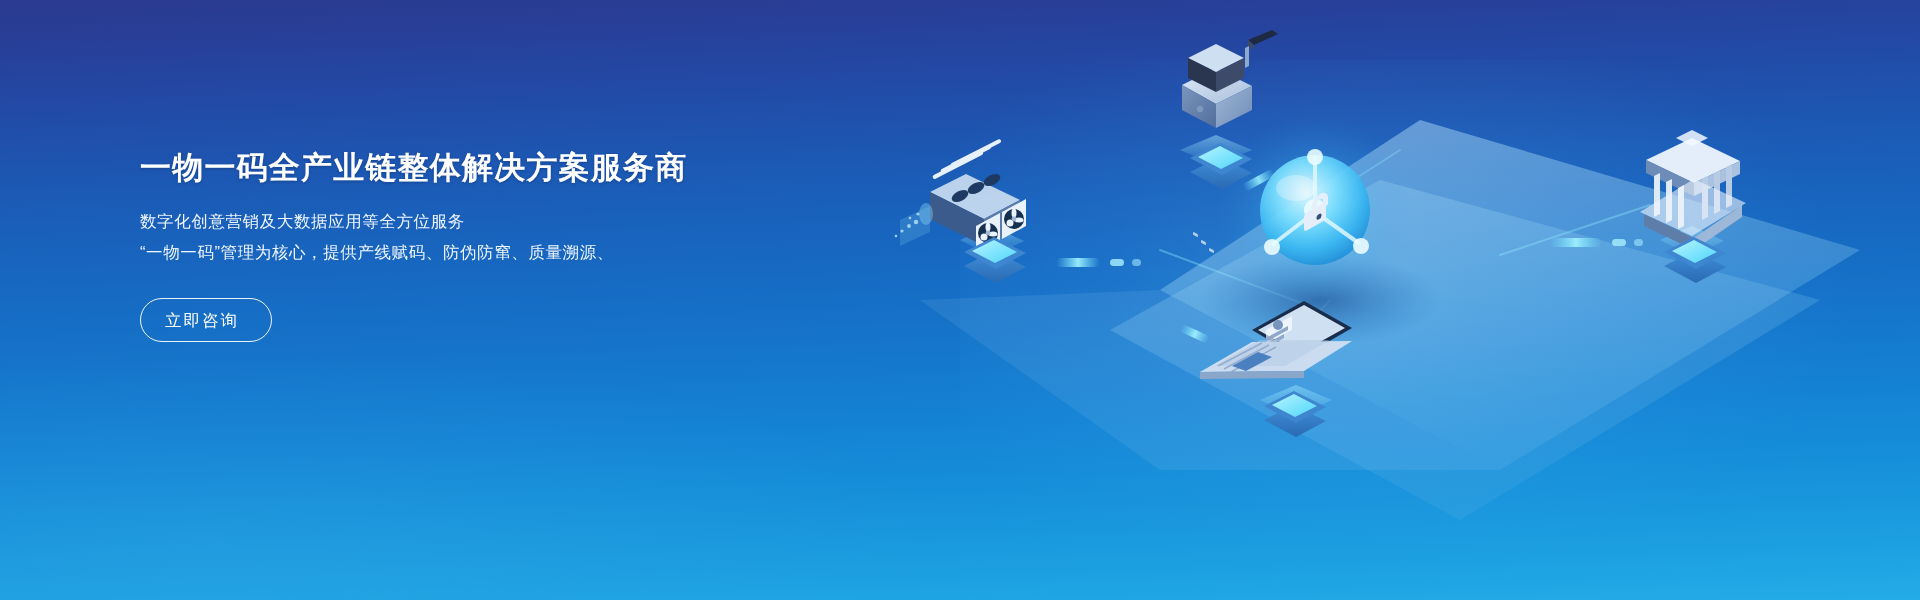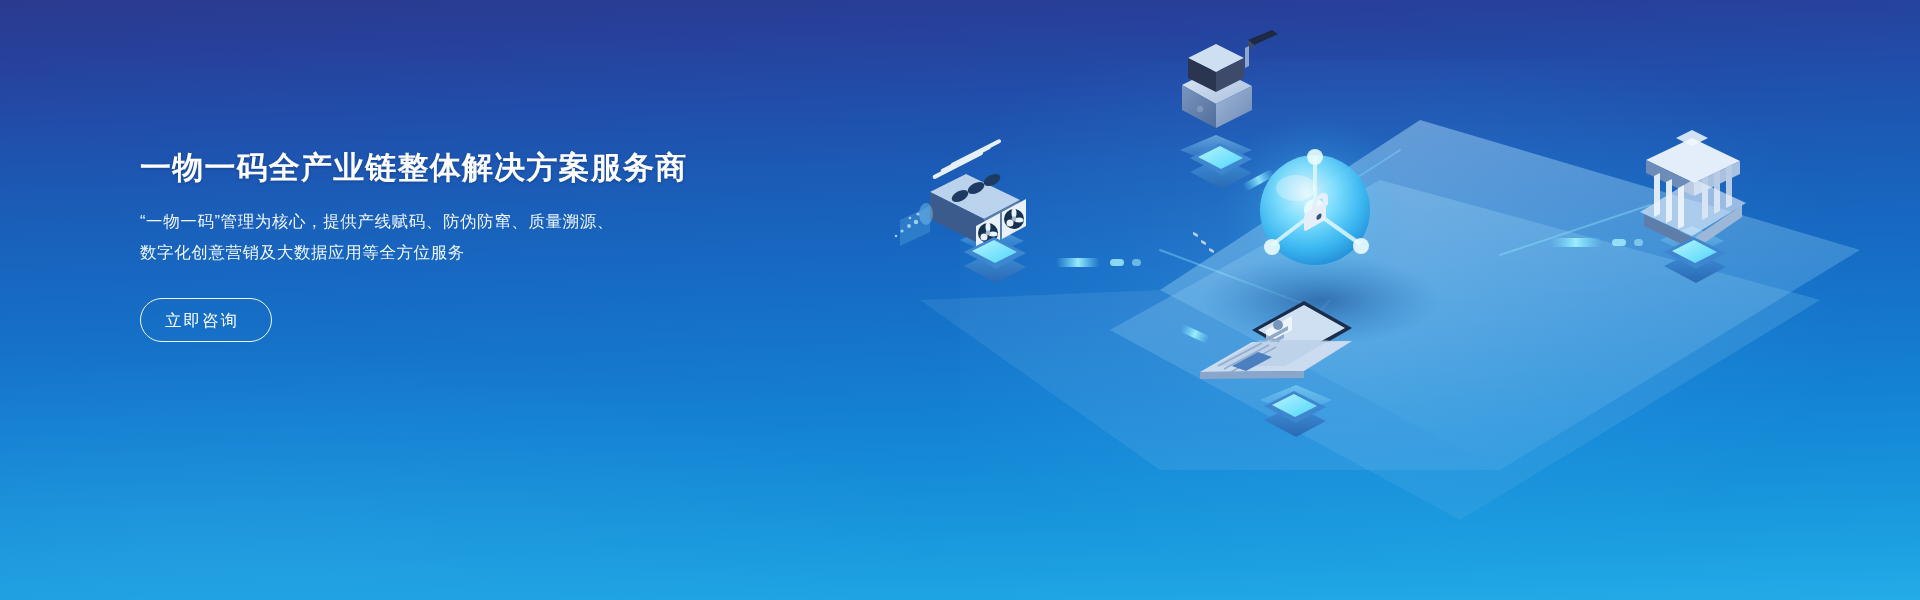--- a/index.html
+++ b/index.html
@@ -67,22 +67,22 @@
 <div id="banner">
 
   <div class="bg-glow"></div>
   <div class="bg-glow2"></div>
 
   <div class="copy">
 
     <h1 class="headline">一物一码全产业链整体解决方案服务商</h1>
 
     <p class="sub">
+      <span>数字化创意营销及大数据应用等全方位服务</span>
       <span>“一物一码”管理为核心，提供产线赋码、防伪防窜、质量溯源、</span>
-      <span>数字化创意营销及大数据应用等全方位服务</span>
     </p>
 
     <div class="cta-wrap">
       <button class="cta" type="button">立即咨询</button>
     </div>
 
   </div>
 
   <div class="illus">
     <svg width="1060" height="600" viewBox="0 0 1060 600" xmlns="http://www.w3.org/2000/svg">

